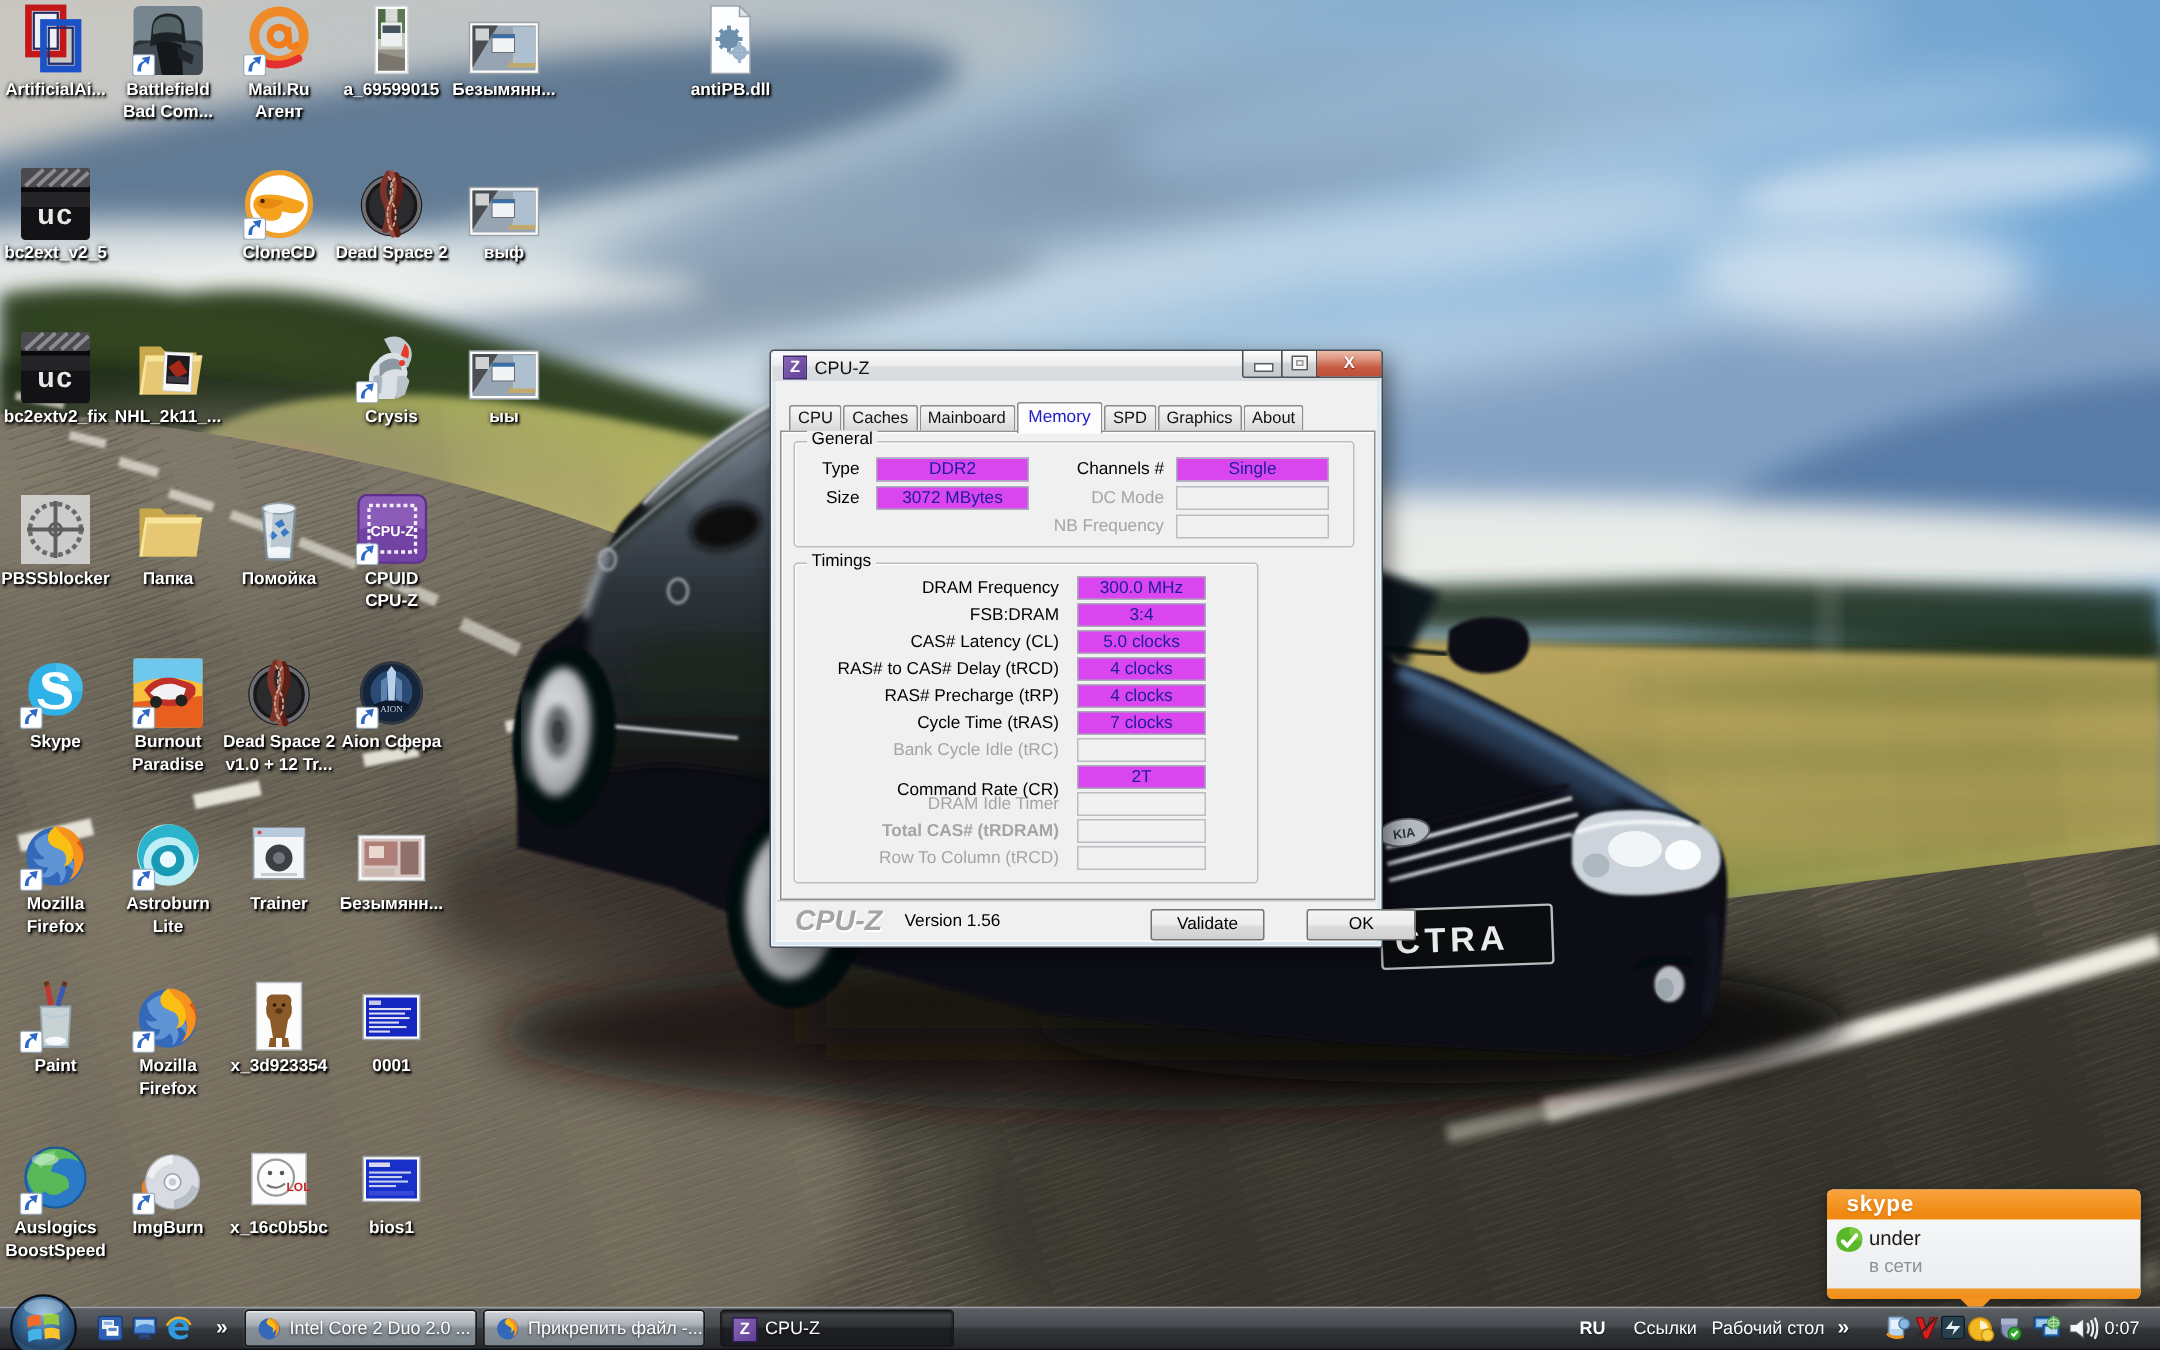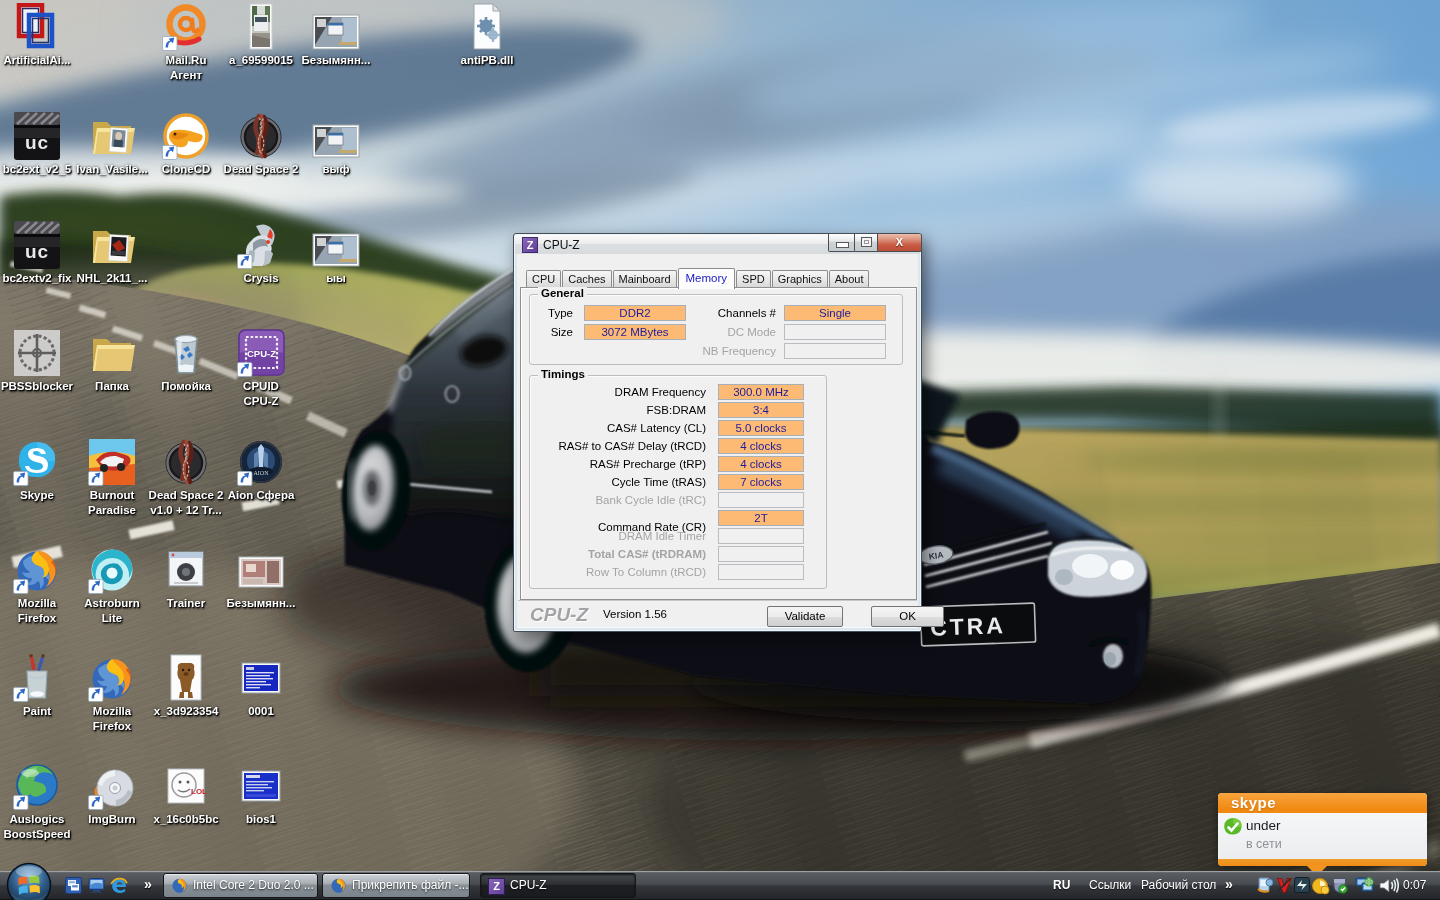--- a/index.html
+++ b/index.html
@@ -31,22 +31,22 @@
   #cbx i{position:absolute;left:0;right:0;top:2px;color:#fff;font-style:normal;font-weight:bold;font-size:11px;text-align:center;
     text-shadow:0 1px 1px rgba(90,20,10,.8);}
   #tabpage{position:absolute;left:6px;top:53px;width:395px;height:311px;background:#f0f0f0;
     border:1px solid #909090;box-shadow:inset 1px 1px 0 #fdfdfd;}
   #tabs{position:absolute;left:12px;top:36px;height:18px;}
   .tab{position:relative;float:left;height:15px;padding:1px 5px 0 5px;margin-right:1px;
     border:1px solid #8c8c8c;border-bottom:none;border-radius:2px 2px 0 0;
     background:linear-gradient(#f6f6f6,#e6e6e6 60%,#d8d8d8);font-size:11px;line-height:15px;color:#111;}
   .tab.sel{height:18px;margin-top:-2px;padding:2px 7px 0 7px;background:#fdfdfd;color:#2020c8;z-index:3;font-size:11.5px;}
   .grp{position:absolute;border:1px solid #bdbdbd;border-radius:3px;box-shadow:inset 1px 1px 0 rgba(255,255,255,.8);}
-  .grp>b{position:absolute;left:8px;top:-8px;background:#f0f0f0;padding:0 3px;font-weight:bold;font-size:11.5px;}
-  .fld{position:absolute;height:14px;border:1px solid #a9afb6;background:#fdba74;
+  .grp>b{position:absolute;left:8px;top:-8px;background:#f0f0f0;padding:0 3px;font-weight:normal;font-size:11.5px;}
+  .fld{position:absolute;height:14px;border:1px solid #a9afb6;background:#d946ef;
     font-size:11.5px;color:#1c1c9c;text-align:center;line-height:14px;}
   .fld.dis{background:#f0f0f0;border-color:#b9bcc0;}
   .lab{position:absolute;height:14px;line-height:14px;font-size:11.5px;white-space:nowrap;}
   .lab.r{text-align:right;}
   .lab.dis{color:#a3a4a6;}
   #foot{position:absolute;left:4px;right:4px;bottom:3px;height:27px;border-top:1px solid #c7c7c7;box-shadow:0 -1px 0 #fafafa inset;}
   #logo{position:absolute;left:12px;top:3px;font-size:19px;font-weight:bold;font-style:italic;color:#a3a3a7;
     letter-spacing:0px;text-shadow:1px 1px 0 #fff;}
   #ver{position:absolute;left:85px;top:7px;font-size:11.5px;color:#000;}
   .btn{position:absolute;top:5px;height:19px;border:1px solid #747474;border-radius:2px;
@@ -339,21 +339,21 @@
     <div class="fld" style="left:54px;top:10px;width:100px;">DDR2</div>
     <div class="lab r" style="left:4px;top:30px;width:39px;">Size</div>
     <div class="fld" style="left:54px;top:29px;width:100px;">3072 MBytes</div>
     <div class="lab r" style="left:166px;top:11px;width:80px;">Channels #</div>
     <div class="fld" style="left:254px;top:10px;width:100px;">Single</div>
     <div class="lab r dis" style="left:166px;top:30px;width:80px;">DC Mode</div>
     <div class="fld dis" style="left:254px;top:29px;width:100px;"></div>
     <div class="lab r dis" style="left:146px;top:49px;width:100px;">NB Frequency</div>
     <div class="fld dis" style="left:254px;top:48px;width:100px;"></div>
   </div>
-  <div class="grp" style="left:15px;top:141px;width:296px;height:212px;">
+  <div class="grp" style="left:15px;top:141px;width:296px;height:212px;padding-left:12px;">
         <b>Timings</b>
     <div class="lab r" style="left:16px;top:9px;width:160px;">DRAM Frequency</div>
     <div class="fld" style="left:188px;top:8px;width:84px;">300.0 MHz</div>
     <div class="lab r" style="left:16px;top:27px;width:160px;">FSB:DRAM</div>
     <div class="fld" style="left:188px;top:26px;width:84px;">3:4</div>
     <div class="lab r" style="left:16px;top:45px;width:160px;">CAS# Latency (CL)</div>
     <div class="fld" style="left:188px;top:44px;width:84px;">5.0 clocks</div>
     <div class="lab r" style="left:-4px;top:63px;width:180px;">RAS# to CAS# Delay (tRCD)</div>
     <div class="fld" style="left:188px;top:62px;width:84px;">4 clocks</div>
     <div class="lab r" style="left:16px;top:81px;width:160px;">RAS# Precharge (tRP)</div>
@@ -381,20 +381,36 @@
 
 <div class="icon" style="left:-8px;top:3px;width:90px;">
       <svg class="ic" width="48" height="48" viewBox="0 0 48 48">
         <rect x="6" y="2" width="23" height="31" fill="#eef2f6" stroke="#c41818" stroke-width="4.5"></rect>
         <rect x="9.5" y="5.5" width="16" height="24" fill="none" stroke="#2a2a60" stroke-width="1.5"></rect>
         <rect x="16" y="12" width="23" height="31" fill="none" stroke="#1b52c8" stroke-width="4.5"></rect>
         <rect x="19.5" y="15.5" width="16" height="24" fill="none" stroke="#203070" stroke-width="1.5"></rect>
       </svg>
       <span class="lbl">ArtificialAi...</span>
     </div>
+<div class="icon" style="left:67px;top:3px;width:90px;">
+      <svg class="ic" width="48" height="48" viewBox="0 0 48 48">
+        <rect x="1" y="1" width="46" height="46" rx="4" fill="#76858e"></rect>
+        <rect x="1" y="24" width="46" height="23" rx="4" fill="#2a3137"></rect>
+        <path d="M1 28 Q24 20 47 28 L47 43 Q47 47 43 47 L5 47 Q1 47 1 43 Z" fill="#434c52"></path>
+        <path d="M13 18 Q13 6 24 6 Q35 6 35 17 L36 26 Q30 24 24 25 Q18 26 12 28 Z" fill="#1d2226"></path>
+        <path d="M14 17 Q14 8 24 8 Q33 8 33 16 L33 20 Q24 17 14 20 Z" fill="#5d6f72" opacity="0.85"></path>
+        <path d="M16 26 L20 47 L34 47 L33 27 Q24 23 16 26 Z" fill="#14181b"></path>
+        <path d="M30 28 L41 34 L40 40 L31 36 Z" fill="#20262a"></path>
+        <g>
+          <rect x="0.5" y="33.5" width="14.5" height="14" rx="1.5" fill="#fff" stroke="#93a9bf" stroke-width="0.8"></rect>
+          <path d="M3.6 44.6 C3.6 40.6 5.1 38.2 8.3 37.6 L6.5 35.7 L12.2 34.5 L11 40.2 L9.1 38.4 C6.9 39.2 6.1 41 6.1 44.6 Z" fill="#2e69c8"></path>
+        </g>
+      </svg>
+      <span class="lbl">Battlefield<br>Bad Com...</span>
+    </div>
 <div class="icon" style="left:141px;top:3px;width:90px;">
       <svg class="ic" width="48" height="48" viewBox="0 0 48 48">
         <g fill="none">
           <circle cx="24" cy="21" r="16.5" stroke="#f08a28" stroke-width="6.5"></circle>
           <circle cx="24" cy="21" r="6" stroke="#ef7d1d" stroke-width="4.5"></circle>
           <path d="M30 15 L31 26 Q31 29 34 28 L37 26" stroke="#ef7d1d" stroke-width="4"></path>
           <path d="M12 38 Q24 43 37 36" stroke="#e23030" stroke-width="5" stroke-linecap="round"></path>
         </g>
         <g>
           <rect x="0.5" y="33.5" width="14.5" height="14" rx="1.5" fill="#fff" stroke="#93a9bf" stroke-width="0.8"></rect>
@@ -465,34 +481,20 @@
           <line x1="12" y1="12" x2="24" y2="1"></line>
           <line x1="20" y1="12" x2="32" y2="1"></line>
           <line x1="28" y1="12" x2="40" y2="1"></line>
           <line x1="36" y1="12" x2="46" y2="3"></line>
         </g>
         <rect x="1" y="13" width="46" height="3" fill="#0a0a0c"></rect>
         <text x="24" y="37" font-size="19" font-weight="bold" fill="#e8e8ea" text-anchor="middle" font-family="Liberation Sans,sans-serif" letter-spacing="1">uc</text>
         <rect x="1" y="16" width="46" height="10" fill="#ffffff" opacity="0.08"></rect>
       </svg>
       <span class="lbl">bc2ext_v2_5</span>
-    </div>
-<div class="icon" style="left:67px;top:112px;width:90px;">
-      <svg class="ic" width="48" height="48" viewBox="0 0 48 48">
-        <path d="M5 10 L19 10 L23 14 L43 14 L43 42 L5 42 Z" fill="#c9a84c"></path>
-        <path d="M5 42 L9 16 L47 16 L43 42 Z" fill="#e6c874"></path>
-        <path d="M5 42 L9 16 L47 16 L45 20 L10 20 L7 42 Z" fill="#f6e49c"></path>
-        <g transform="rotate(4 30 28)">
-          <rect x="22" y="16" width="17" height="24" fill="#fdfdfd" stroke="#c8c8c8" stroke-width="0.5"></rect>
-          <rect x="24" y="18" width="13" height="17" fill="#7a8a96"></rect>
-          <path d="M27 24 a3.4 4 0 1 1 6.8 0 a3.4 4 0 1 1 -6.8 0" fill="#d8c8b8"></path>
-          <rect x="26" y="28" width="9" height="7" fill="#3a4a58"></rect>
-        </g>
-      </svg>
-      <span class="lbl">Ivan_Vasile...</span>
     </div>
 <div class="icon" style="left:141px;top:112px;width:90px;">
       <svg class="ic" width="48" height="48" viewBox="0 0 48 48">
         <circle cx="24" cy="24" r="21" fill="#fff" stroke="#eda12c" stroke-width="3.5"></circle>
         <g fill="#fff">
           <circle cx="31" cy="12" r="5"></circle>
           <circle cx="37" cy="16" r="4"></circle>
           <circle cx="27" cy="9" r="4"></circle>
         </g>
         <path d="M7 26 Q6 19 13 18 Q20 17 28 19 L38 22 Q42 23 40 27 Q38 31 31 30 L26 29 Q26 34 21 35 Q14 36 11 32 Q8 29 7 26 Z" fill="#f5a21f"></path>

